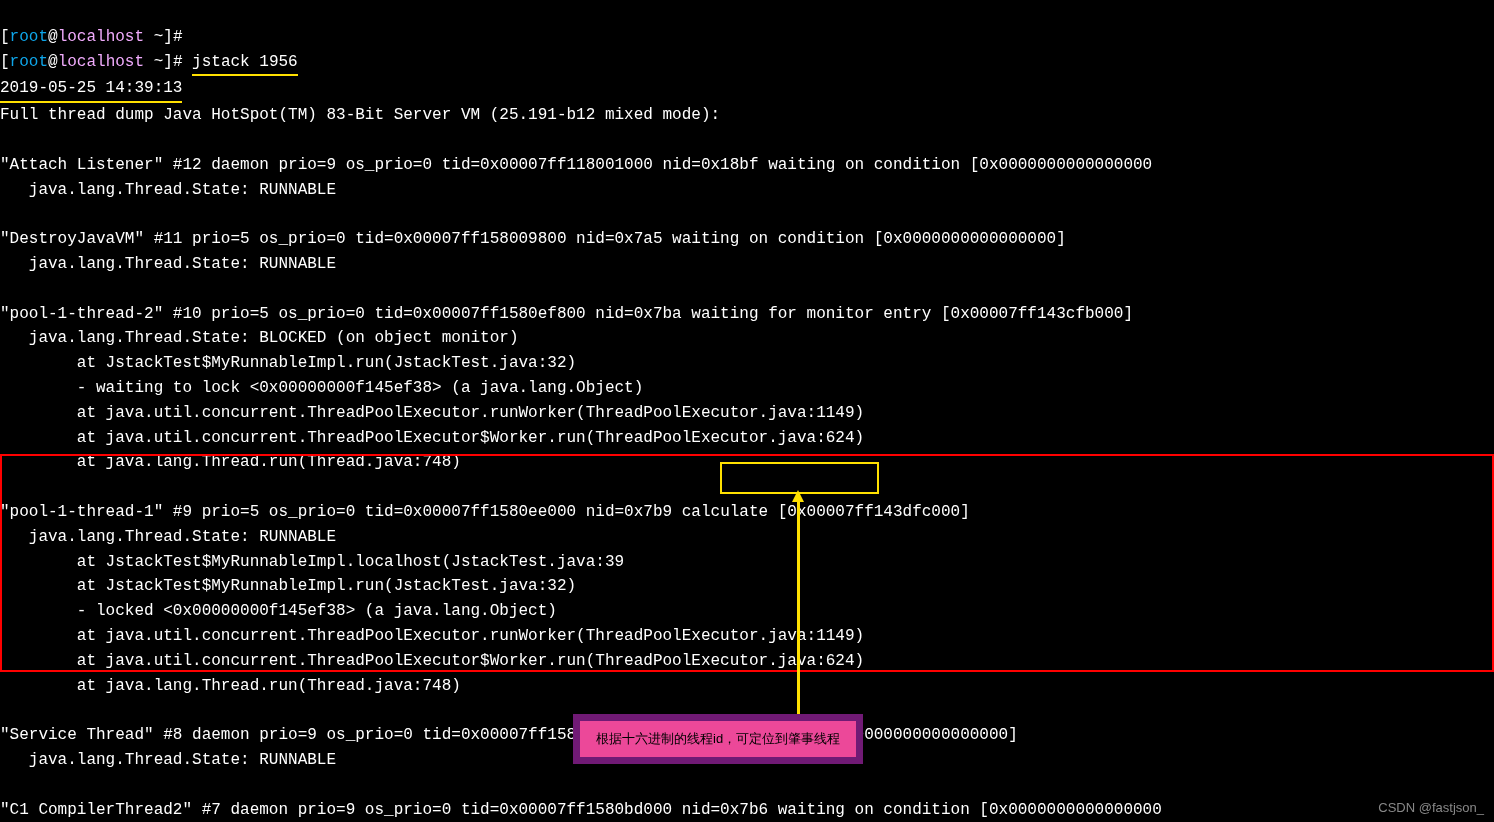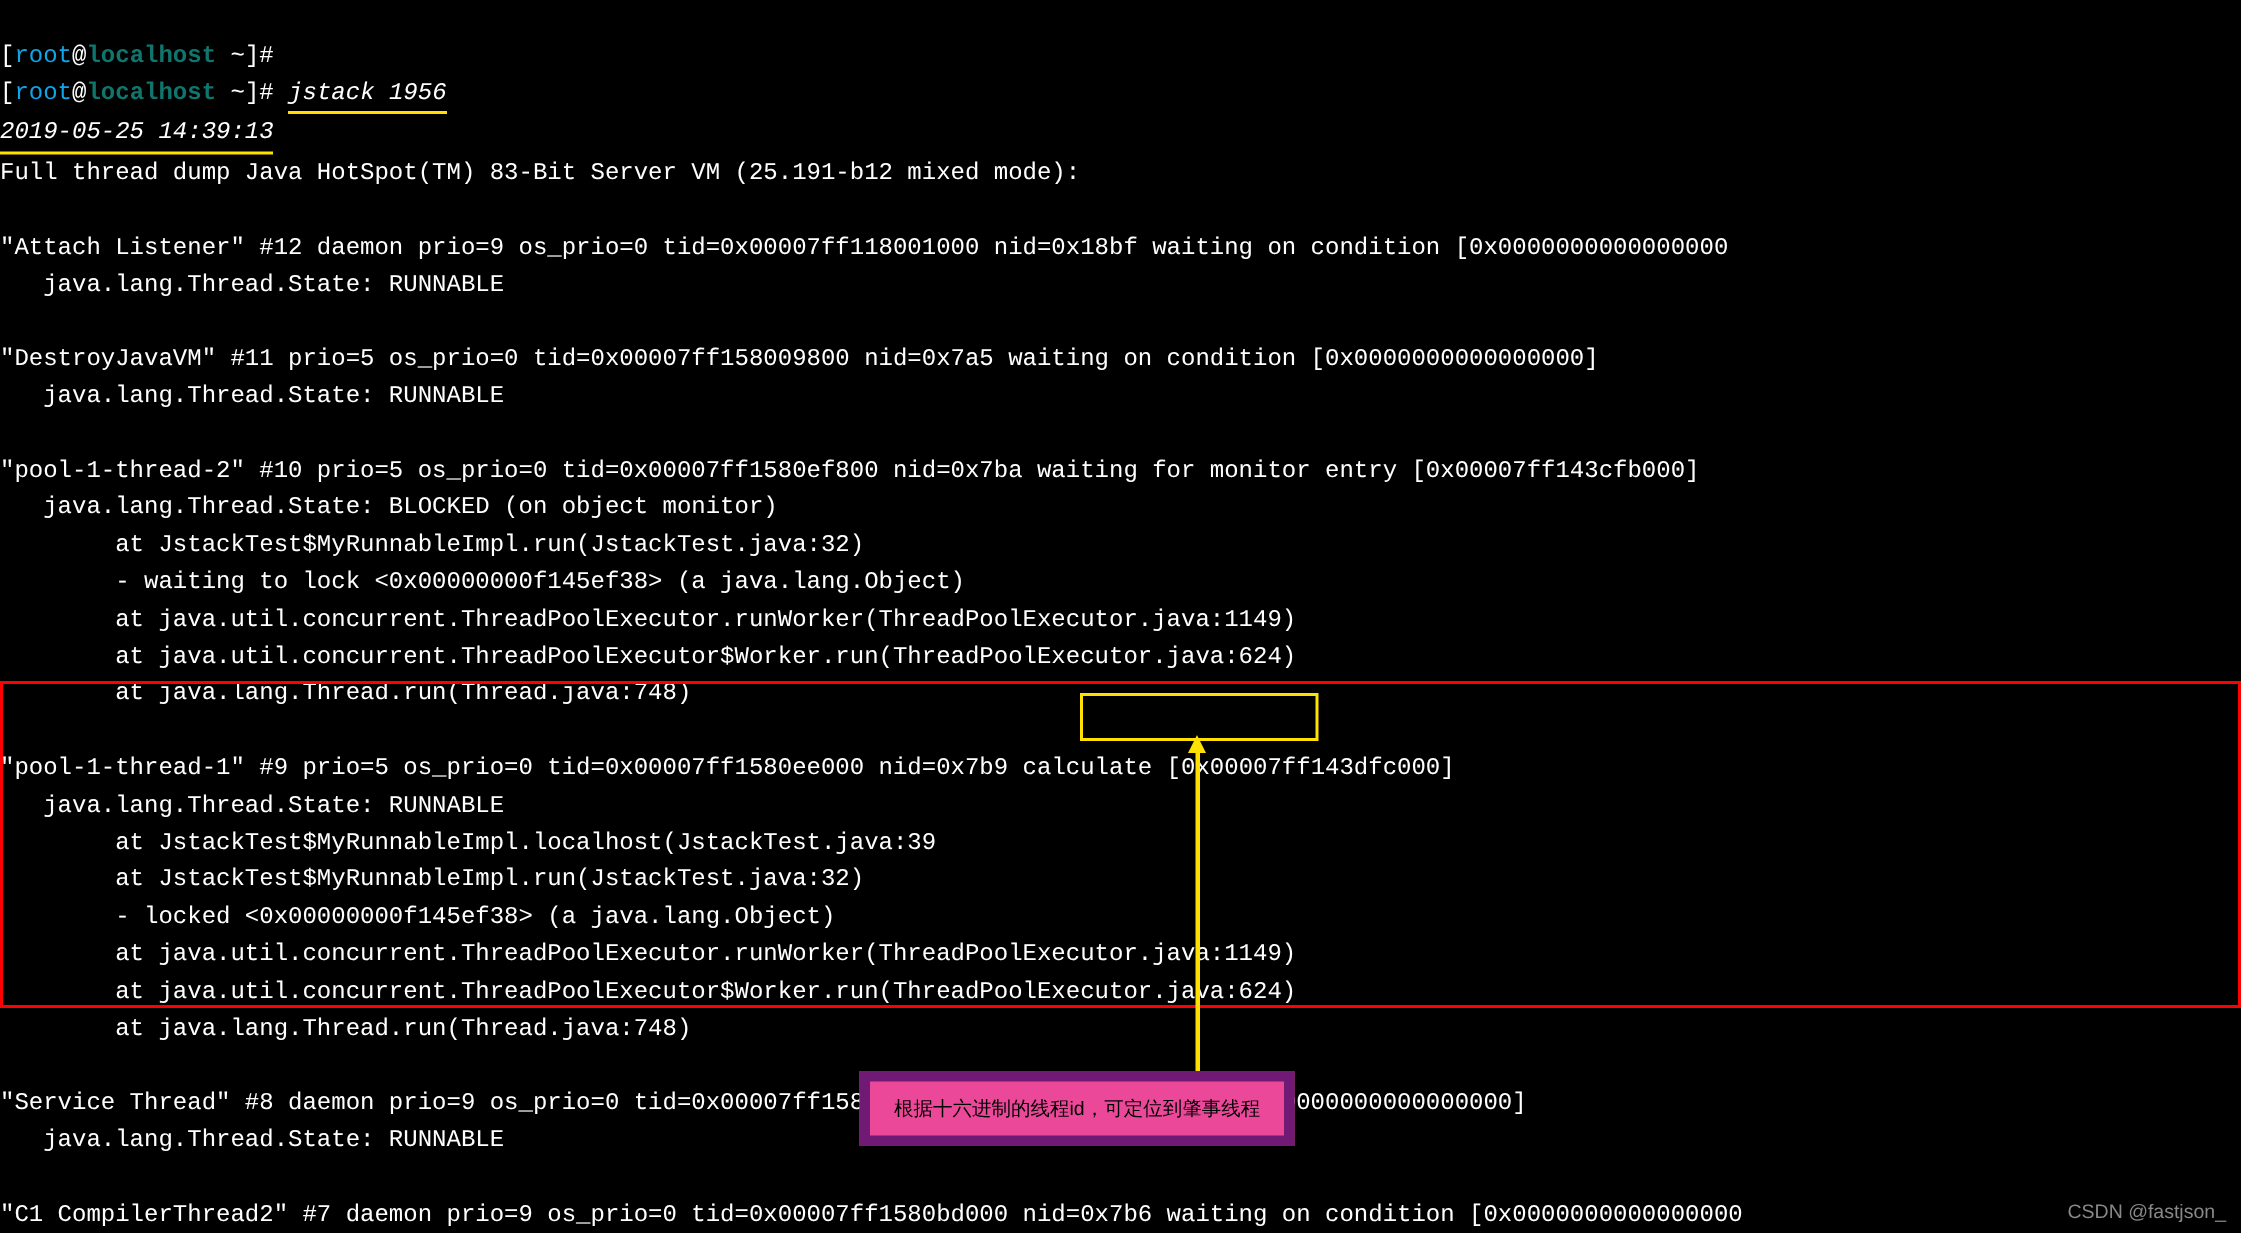--- a/index.html
+++ b/index.html
@@ -1,22 +1,22 @@
 <!DOCTYPE html>
 <html><head>
 <meta charset="utf-8">
 <style>
   html,body{margin:0;padding:0;background:#000;color:#fff;font-family:"Consolas","Menlo","Courier New",monospace;font-size:16px;line-height:1.55;width:1494px;height:822px;overflow:hidden;}
   .terminal{position:relative;white-space:pre;padding:0;}
   .prompt-bracket{color:#fff;}
   .prompt-user{color:#0ea5e9;}
   .prompt-at{color:#fff;}
-  .prompt-host{color:#0f766e;font-weight:bold;}
+  .prompt-host{color:#f0abfc;font-weight:normal;}
   .prompt-path{color:#fff;}
-  .underline-yellow{border-bottom:2px solid #ffe000;display:inline-block;padding-bottom:0;font-style:italic;}
+  .underline-yellow{border-bottom:2px solid #ffe000;display:inline-block;padding-bottom:0;}
   .red-box{position:absolute;border:2px solid #ff0000;pointer-events:none;}
   .yellow-box{position:absolute;border:2px solid #ffe000;pointer-events:none;}
   .arrow-line{position:absolute;width:0;border-left:3px solid #ffe000;pointer-events:none;}
   .arrow-head{position:absolute;width:0;height:0;border-left:6px solid transparent;border-right:6px solid transparent;border-bottom:12px solid #ffe000;pointer-events:none;}
   .annotation-box{position:absolute;background:#ec4899;border:7px solid #701a75;color:#000;font-family:"SimSun","Microsoft YaHei",sans-serif;font-size:13px;padding:8px 16px;white-space:nowrap;pointer-events:none;}
   .watermark{position:absolute;right:10px;bottom:4px;color:#888;font-family:sans-serif;font-size:13px;pointer-events:none;}
 </style>
 </head>
 <body>
 

